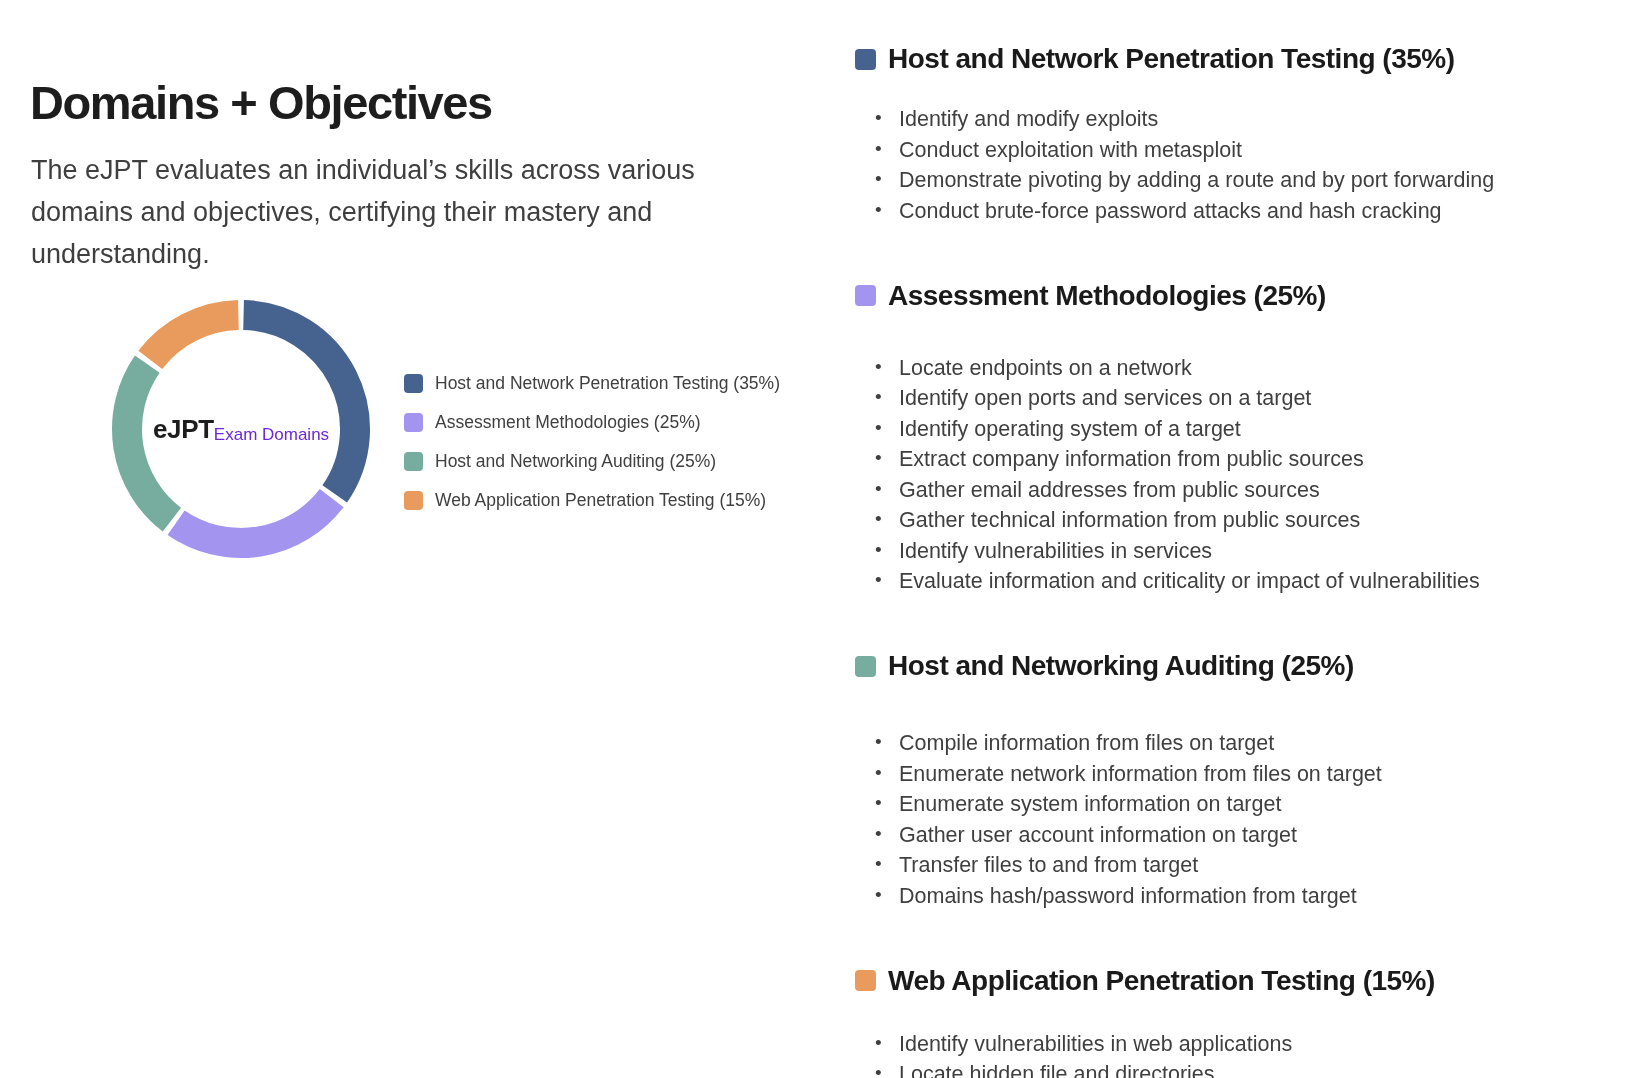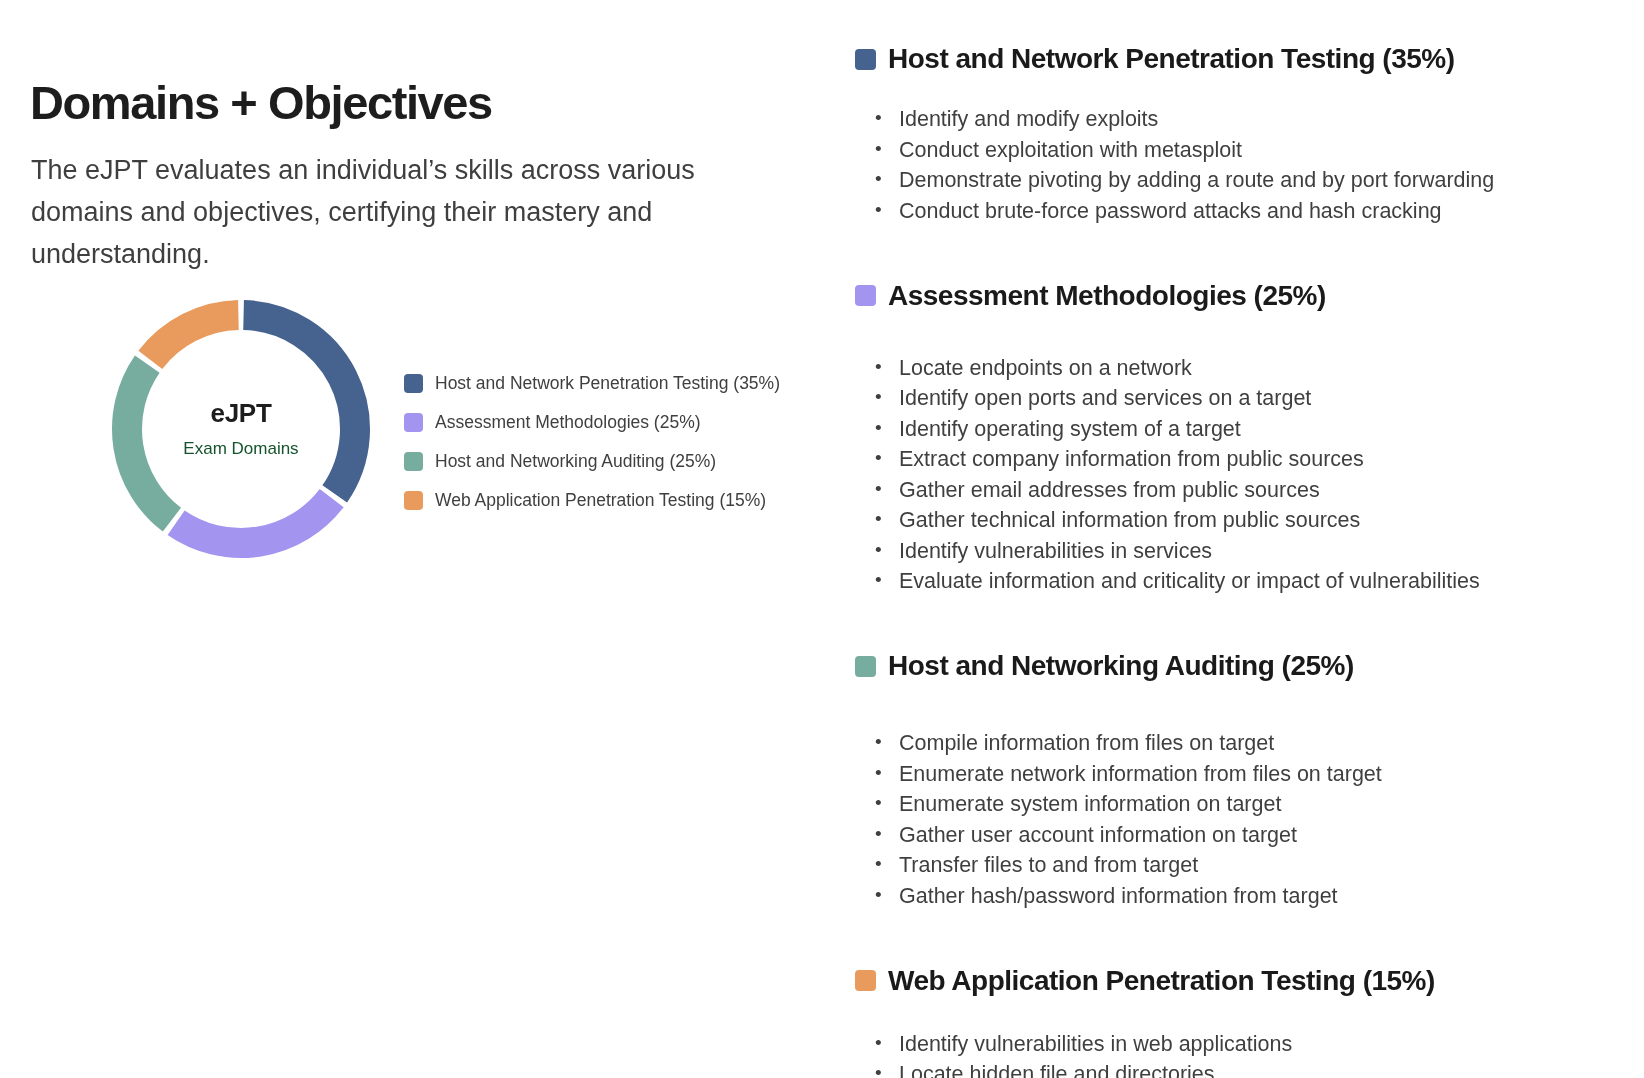--- a/index.html
+++ b/index.html
@@ -58,35 +58,35 @@
     width: 272px;
     height: 272px;
   }
   .donut-center {
     position: absolute;
     left: 0;
     top: 0;
     width: 272px;
     height: 272px;
     display: flex;
-    flex-direction: column;
+    flex-direction: row;
     align-items: center;
     justify-content: center;
     pointer-events: none;
   }
   .donut-center-title {
     font-size: 26px;
     font-weight: 700;
     color: #1d1d1d;
     letter-spacing: -0.3px;
     line-height: 1.1;
   }
   .donut-center-sub {
     font-size: 17px;
-    color: #14532d;
+    color: #6d28d9;
     margin-top: 12px;
     line-height: 1.1;
   }
 
   
   .chart-legend {
     position: absolute;
     left: 404px;
     top: 364px;
     width: 400px;
@@ -254,21 +254,21 @@
       <div class="domain-head">
         <span class="domain-swatch" style="background: rgb(119, 173, 159);"></span>
         <h2 class="domain-title">Host and Networking Auditing (25%)</h2>
       </div>
       <ul class="obj-list">
         <li class="obj-item">Compile information from files on target</li>
         <li class="obj-item">Enumerate network information from files on target</li>
         <li class="obj-item">Enumerate system information on target</li>
         <li class="obj-item">Gather user account information on target</li>
         <li class="obj-item">Transfer files to and from target</li>
-        <li class="obj-item">Gather hash/password information from target</li>
+        <li class="obj-item">Domains hash/password information from target</li>
       </ul>
     </section>
     <section class="domain-block" data-index="3">
       <div class="domain-head">
         <span class="domain-swatch" style="background: rgb(232, 155, 92);"></span>
         <h2 class="domain-title">Web Application Penetration Testing (15%)</h2>
       </div>
       <ul class="obj-list">
         <li class="obj-item">Identify vulnerabilities in web applications</li>
         <li class="obj-item">Locate hidden file and directories</li>

